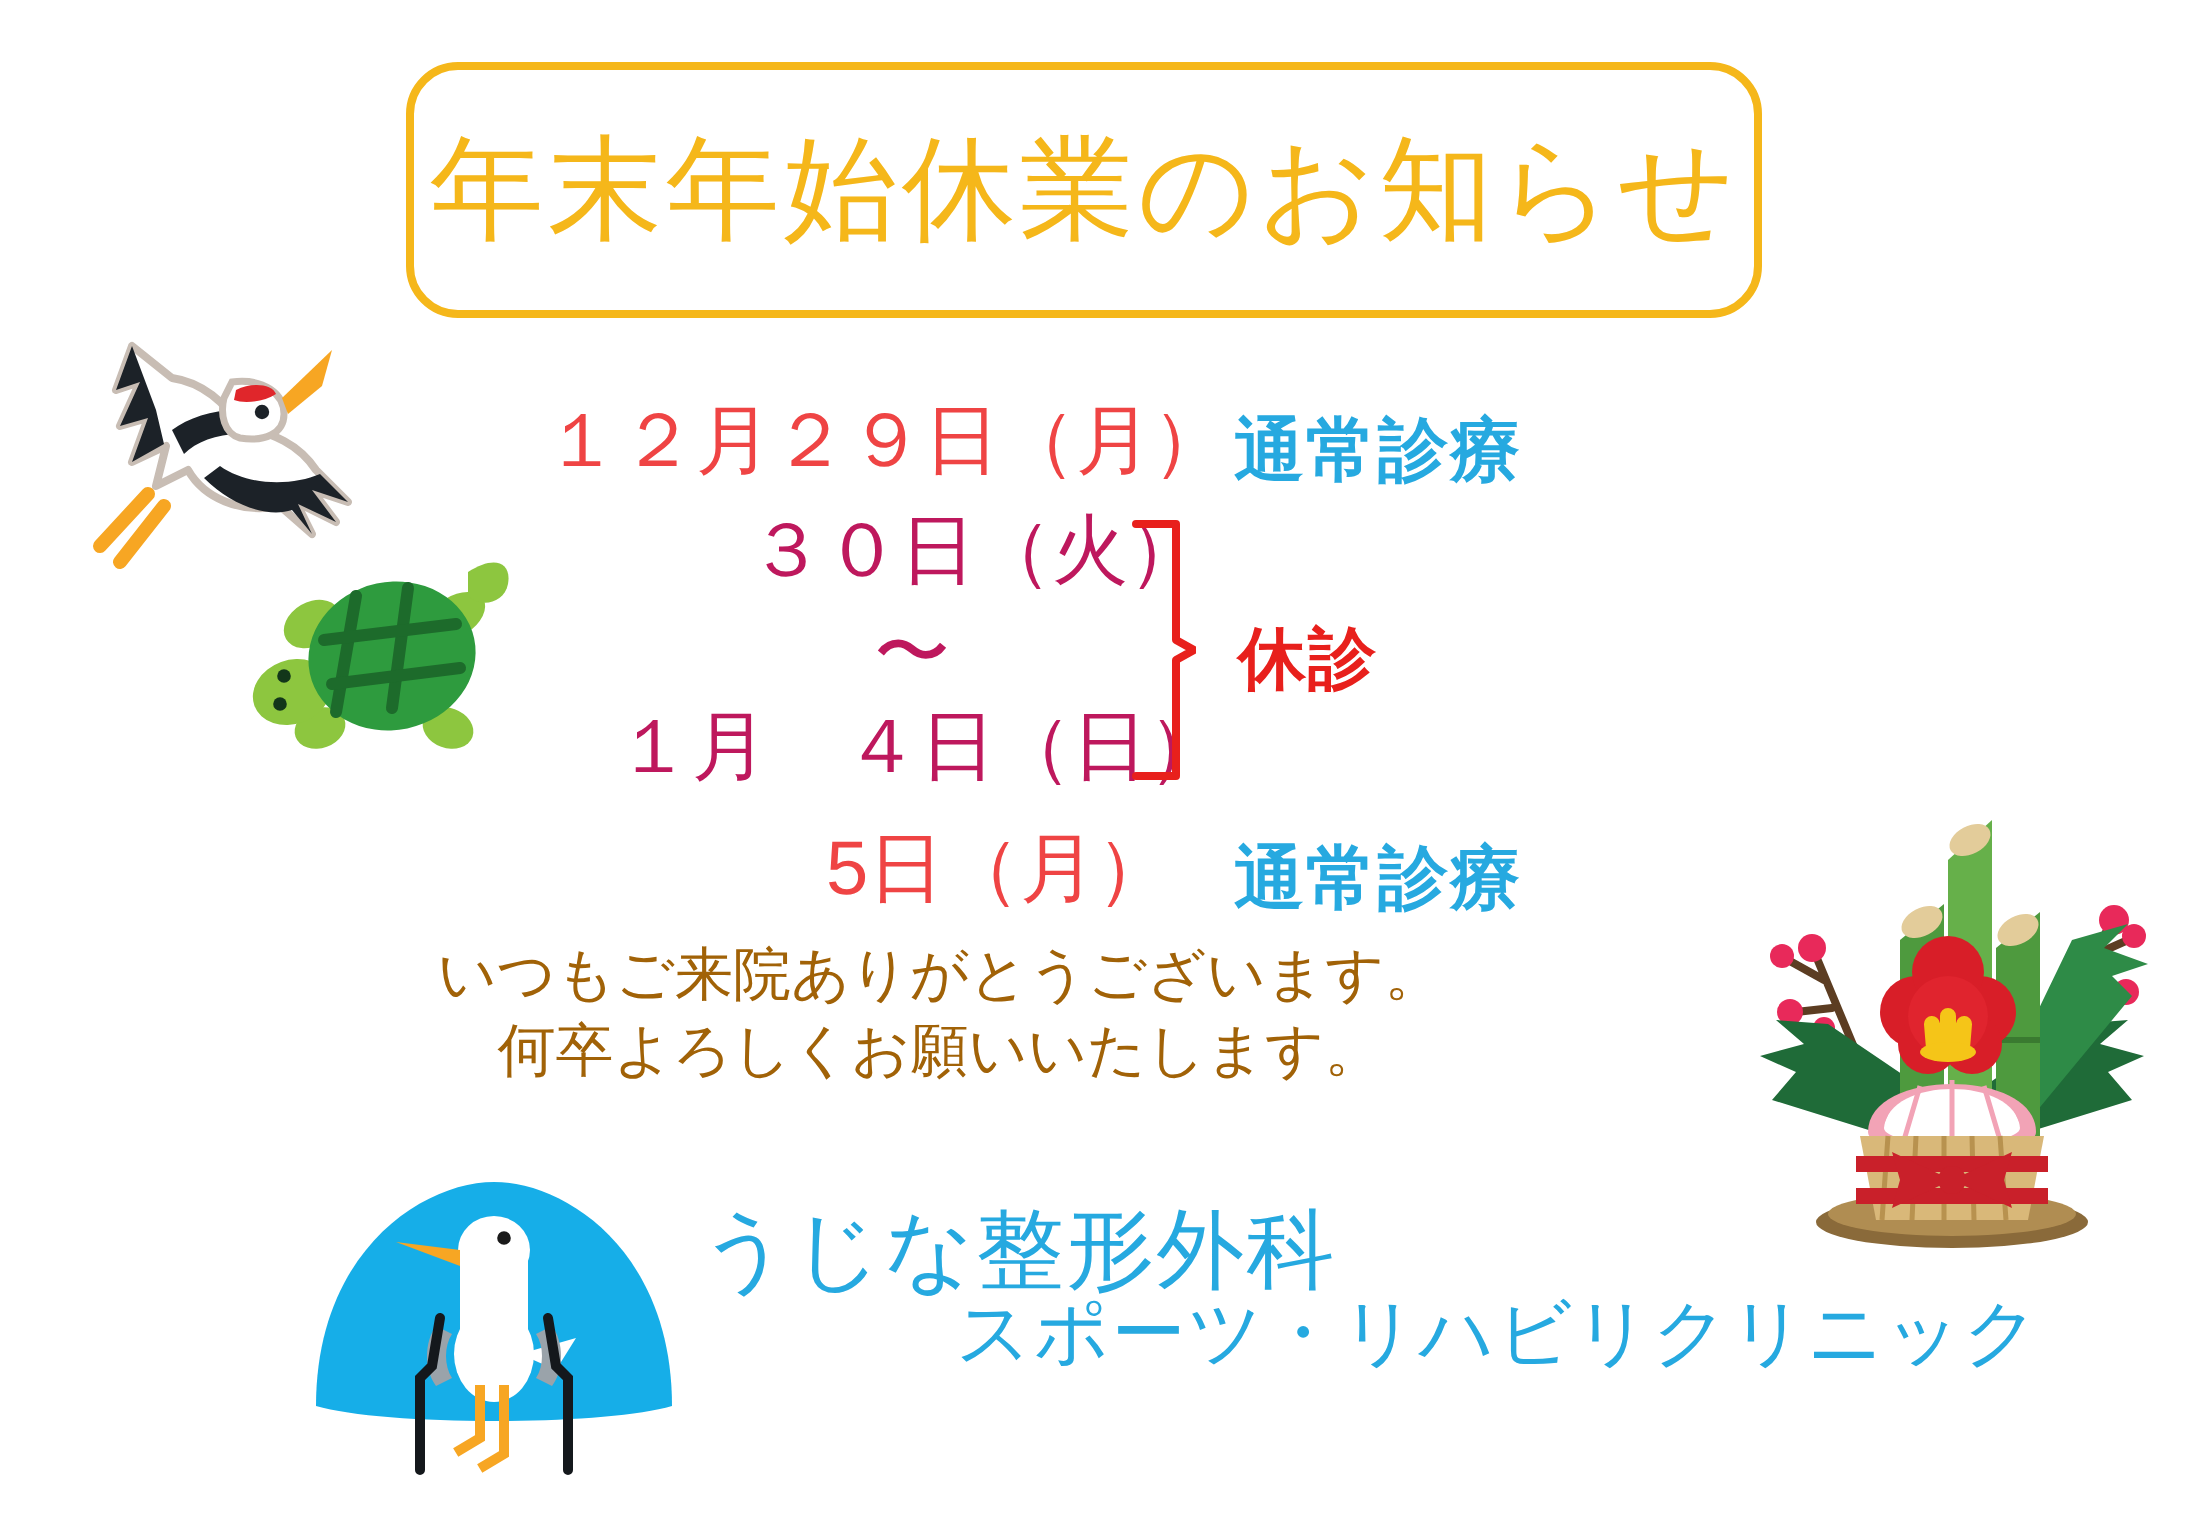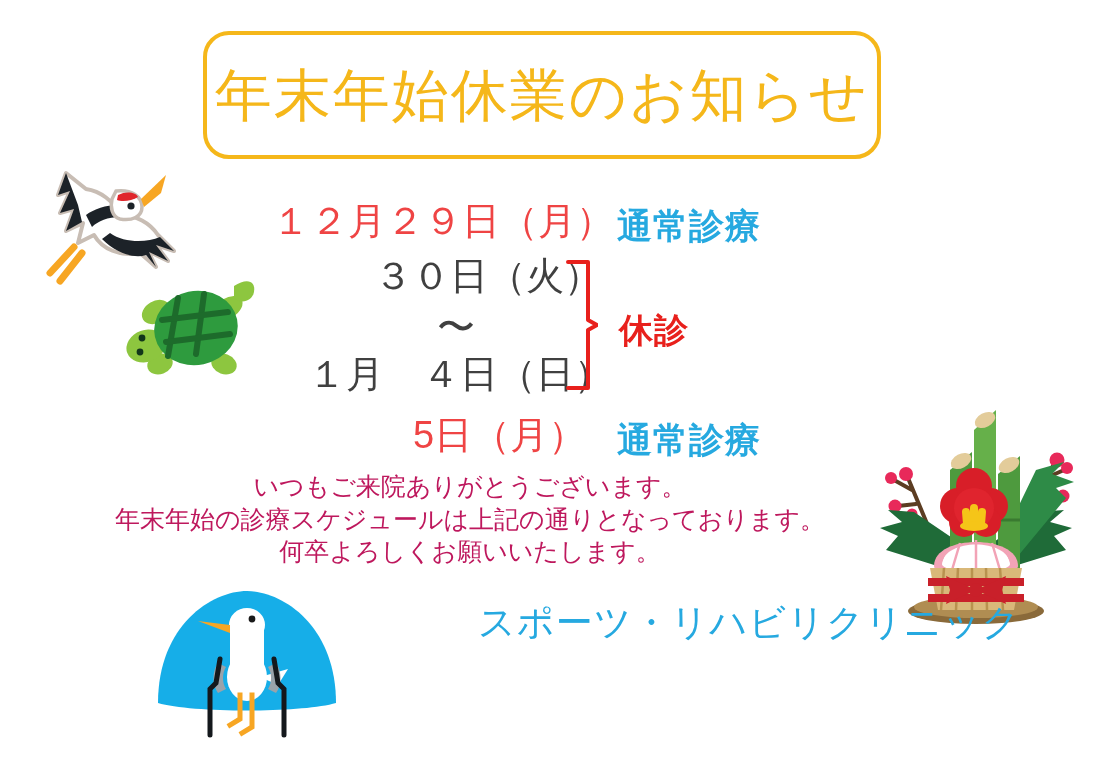--- a/index.html
+++ b/index.html
@@ -50,21 +50,21 @@
     position: absolute;
     white-space: nowrap;
     line-height: 1;
   }
   .date-blue {
     color: #ef4444;
     font-size: 38px;
     font-weight: 400;
   }
   .date-red {
-    color: #404040;
+    color: #be185d;
     font-size: 38px;
     font-weight: 400;
   }
   .status-blue {
     color: #26A9E0;
     font-size: 35px;
     font-weight: bold;
     letter-spacing: 1px;
   }
   .status-red {
@@ -92,22 +92,22 @@
     height: 134px;
   }
 
   
   #body-text {
     position: absolute;
     left: 0;
     top: 470px;
     width: 940px;
     text-align: center;
-    color: #be185d;
-    font-size: 25px;
+    color: #a16207;
+    font-size: 29px;
     line-height: 1.30;
   }
   #body-text div { white-space: nowrap; }
 
   
   #clinic-name {
     position: absolute;
     left: 350px;
     top: 604px;
     line-height: 1;
@@ -210,21 +210,20 @@
   </div>
 
   <div class="sched-row status-red" id="bracket-label">休診</div>
 
   <div class="sched-row date-blue" id="row-0105">5日（月）</div>
   <div class="sched-row status-blue" id="status-0105">通常診療</div>
 </div>
 
 <div id="body-text">
   <div>いつもご来院ありがとうございます。</div>
-  <div>年末年始の診療スケジュールは上記の通りとなっております。</div>
   <div>何卒よろしくお願いいたします。</div>
 </div>
 
 <div id="kadomatsu-art">
   <svg viewBox="0 0 216 248" width="216" height="248" aria-hidden="true">
 
     <ellipse cx="108" cy="233" rx="68" ry="13" fill="#8a6a3a"></ellipse>
     <ellipse cx="108" cy="229" rx="62" ry="11" fill="#b08d52"></ellipse>
 
     <g stroke="#5c3d22" stroke-width="4" fill="none" stroke-linecap="round">
@@ -314,14 +313,15 @@
     <path d="M124 78 C 130 86, 130 100, 124 108 L116 104 C 120 98, 120 88, 116 82 Z" fill="#9aa3aa"></path>
 
     <g stroke="#14181c" stroke-width="5" fill="none" stroke-linecap="round">
       <path d="M68 74 L64 98 L58 104 L58 150"></path>
       <path d="M122 74 L126 98 L132 104 L132 150"></path>
     </g>
   </svg>
 </div>
 
 <div id="clinic-name">
+  <div id="clinic-line1">うじな整形外科</div>
   <div id="clinic-line2">スポーツ・リハビリクリニック</div>
 </div>
 
 </body></html>

